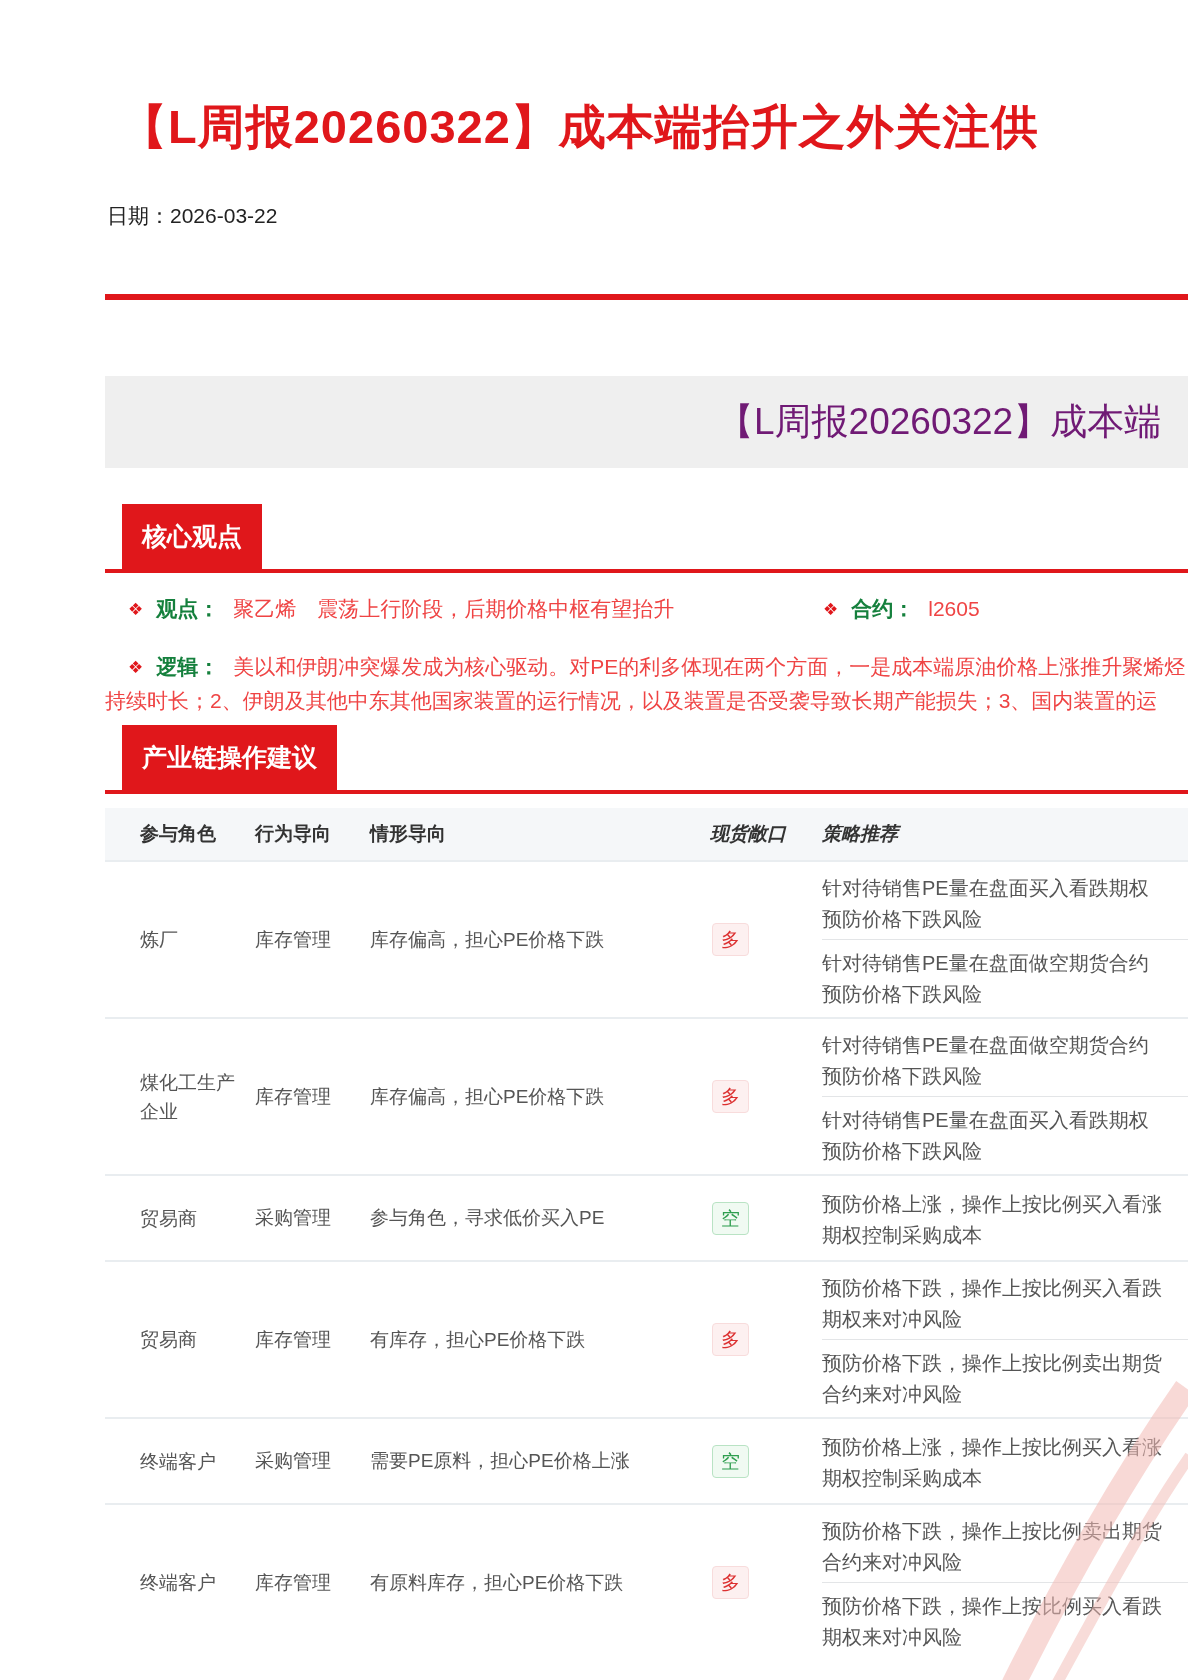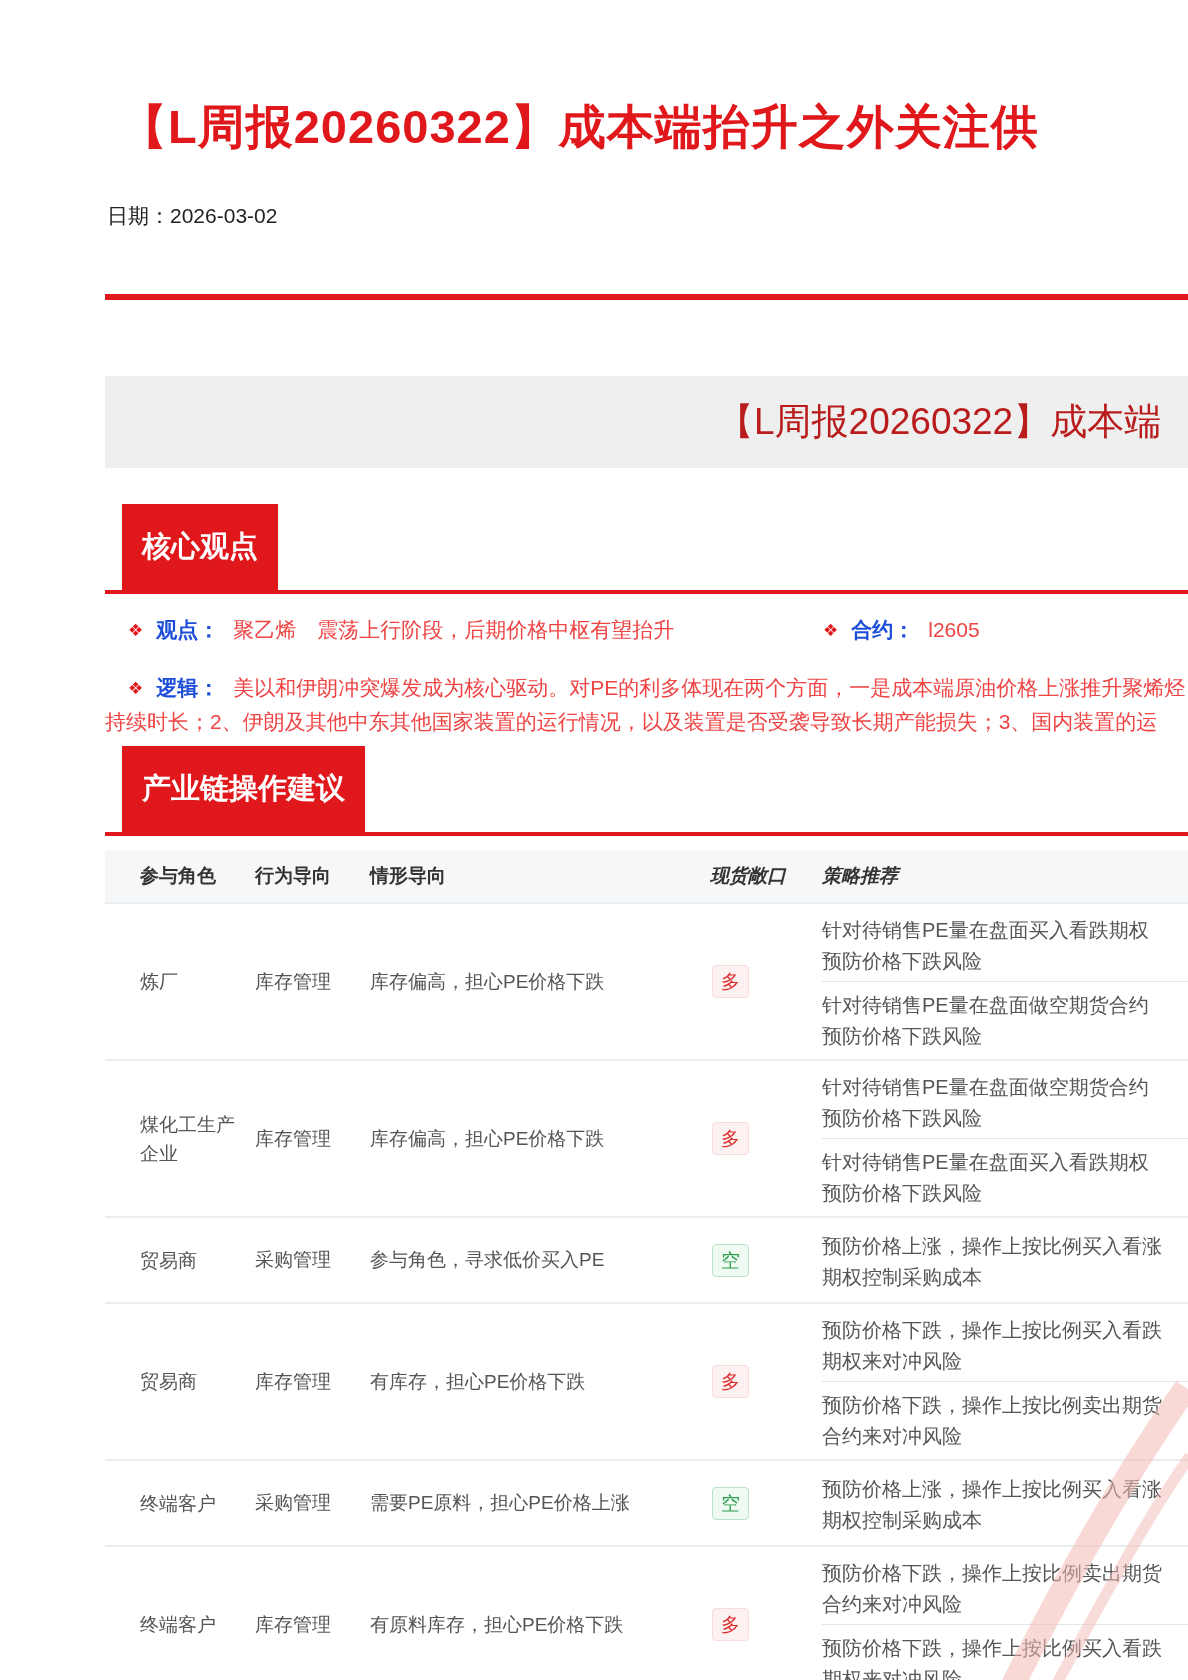--- a/index.html
+++ b/index.html
@@ -6,30 +6,30 @@
   #viewport{position:relative;width:1188px;height:1680px;overflow:hidden;background:#fff;
     font-family:"Liberation Sans","DejaVu Sans",sans-serif;color:#333;}
   .page{position:absolute;left:105px;top:0;width:1460px;z-index:1;}
 
   .report-title{margin:96px 0 0 15px;font-size:47px;font-weight:900;line-height:62px;
     color:#e0171b;white-space:nowrap;letter-spacing:1px;}
   .date-row{margin:44px 0 0 2px;font-size:21px;color:#222;white-space:nowrap;}
   .top-rule{margin-top:64px;height:6px;background:#e0171b;width:1460px;}
 
   .banner{margin-top:76px;height:92px;background:#efefef;display:flex;align-items:center;}
-  .banner-text{padding-left:612px;font-size:37px;color:#b91c1c;white-space:nowrap;text-align:right;}
+  .banner-text{padding-left:612px;font-size:37px;color:#701a75;white-space:nowrap;text-align:right;}
 
   .section-head{margin-top:36px;border-bottom:4px solid #e0171b;width:1460px;}
-  .section-badge{display:inline-block;background:#e0171b;color:#fff;font-size:29px;
-    font-weight:bold;padding:23px 20px;margin-left:17px;vertical-align:bottom;white-space:nowrap;}
+  .section-badge{display:inline-block;background:#e0171b;color:#fff;font-size:25px;
+    font-weight:bold;padding:16px 20px;margin-left:17px;vertical-align:bottom;white-space:nowrap;}
   .section-head.chain{margin-top:8px;}
 
   .bullet-row{position:relative;margin-top:22px;white-space:nowrap;font-size:21px;line-height:28px;}
   .bullet-icon{color:#e0171b;font-size:17px;margin:0 13px 0 23px;vertical-align:1px;}
-  .bullet-label{color:#1d4ed8;font-weight:bold;margin-right:14px;}
+  .bullet-label{color:#15803d;font-weight:bold;margin-right:14px;}
   .bullet-text{color:#ef4444;}
   .contract-item{position:absolute;left:718px;top:0;white-space:nowrap;text-align:center;}
   .contract-item .bullet-icon{margin-left:0;}
 
   .logic-block{margin-top:26px;font-size:21px;line-height:33px;color:#333;}
   .logic-line{white-space:nowrap;}
 
   .op-table{margin-top:14px;width:1460px;font-size:19px;}
   .t-head{display:grid;grid-template-columns:150px 115px 315px 112px 1fr;height:52px;
     background:#f5f7f9;align-items:center;font-weight:bold;color:#333;}
@@ -51,21 +51,21 @@
   .watermark{position:absolute;right:0;bottom:0;z-index:2;pointer-events:none;}
 </style>
 </head>
 <body>
 
 <div id="viewport">
   <div class="page">
 
     <h1 class="report-title">【L周报20260322】成本端抬升之外关注供</h1>
 
-    <div class="date-row"><span>日期：</span><span>2026-03-02</span></div>
+    <div class="date-row"><span>日期：</span><span>2026-03-22</span></div>
 
     <div class="top-rule"></div>
 
     <div class="banner">
       <div class="banner-text">【L周报20260322】成本端</div>
     </div>
 
     <div class="section-head">
       <span class="section-badge">核心观点</span>
     </div>

